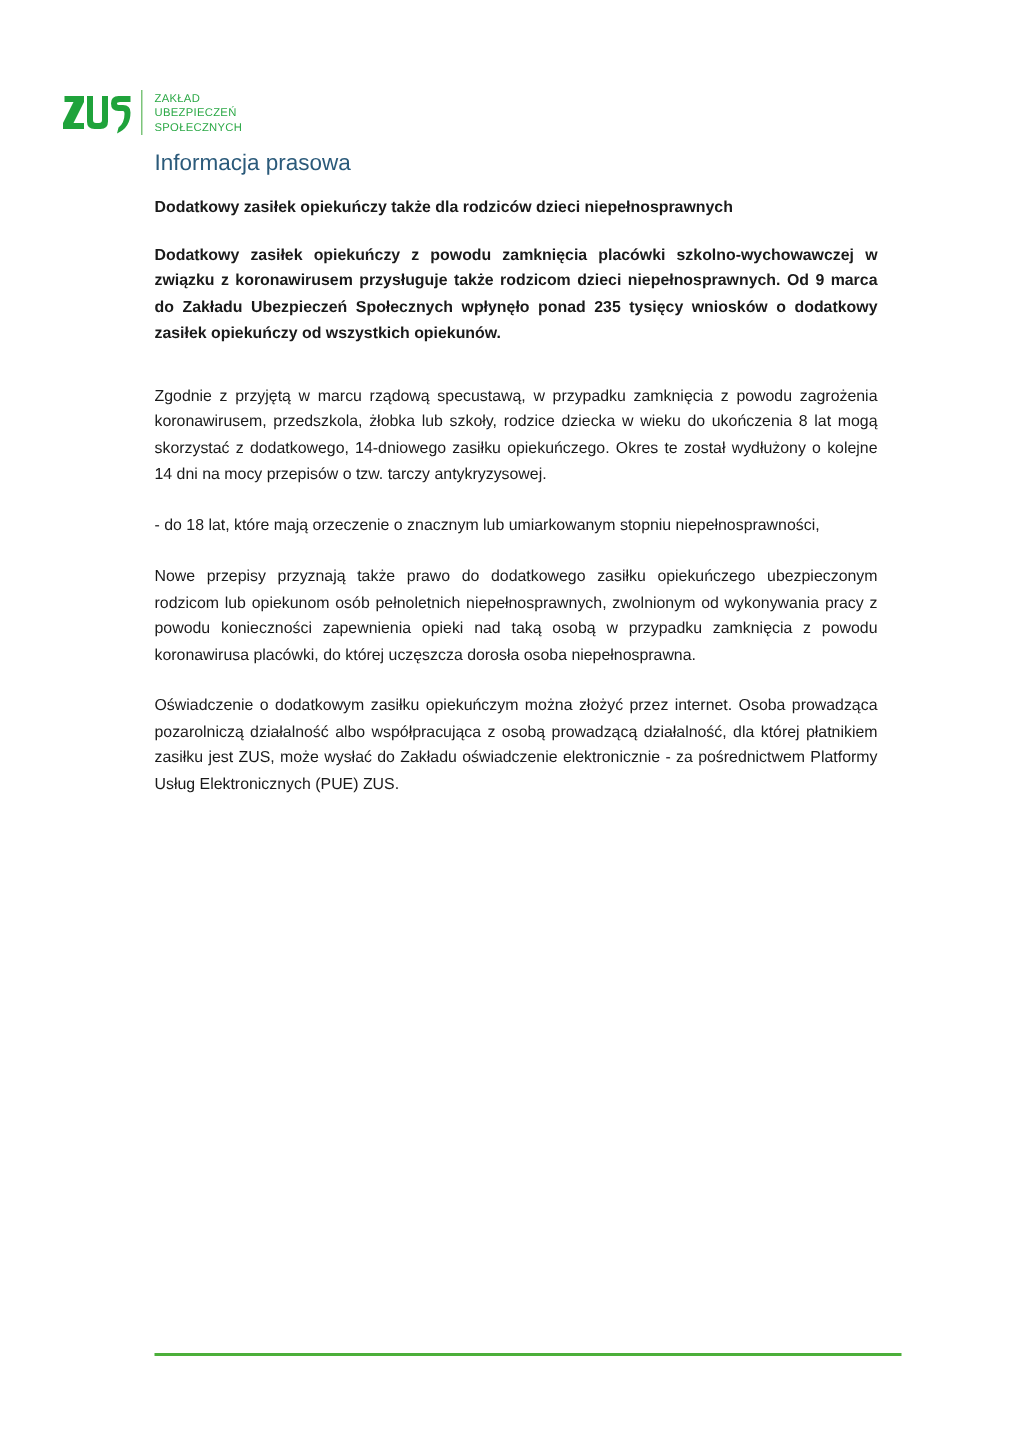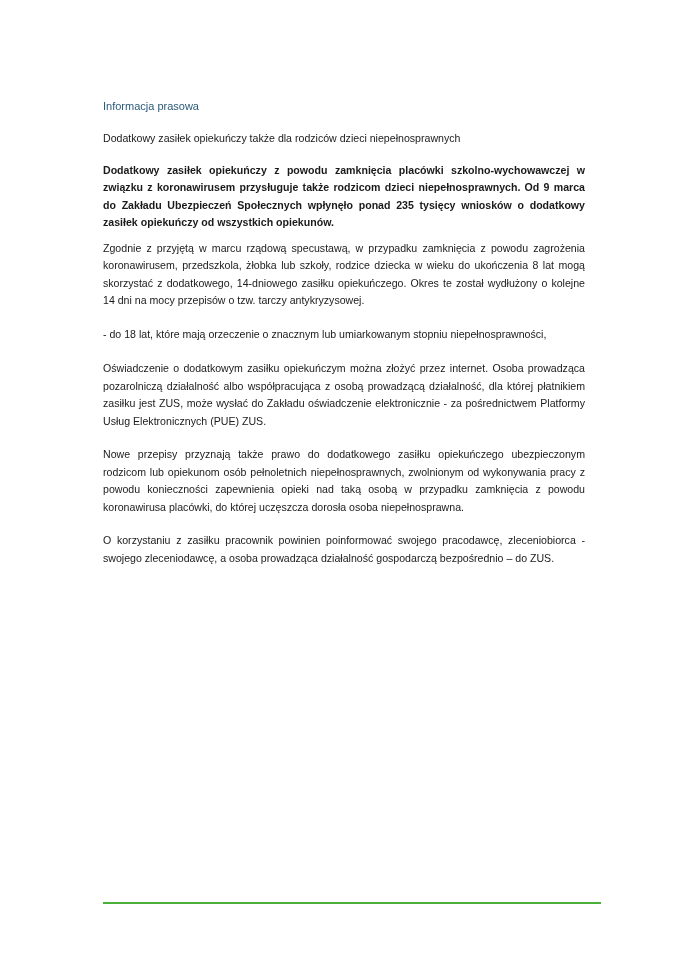--- a/index.html
+++ b/index.html
@@ -2,43 +2,60 @@
 <html><head>
   <meta charset="utf-8">
   <style>
     html, body { margin: 0; padding: 0; background: #ffffff; }
     body { width: 678px; height: 960px; position: relative; overflow: hidden; font-family: "Liberation Sans", "DejaVu Sans", sans-serif; color: #1a1a1a; }
     .page { position: absolute; left: 0; top: 0; width: 678px; height: 960px; background: #fff; }
     .logo { position: absolute; left: 42px; top: 60px; display: flex; align-items: center; }
     .logo-mark { width: 46px; height: 30px; }
     .logo-sep { width: 1px; height: 30px; background: #7cc47a; margin: 0 8px 0 6px; }
     .logo-text { display: flex; flex-direction: column; font-size: 7.5px; line-height: 9.5px; color: #2aa845; letter-spacing: 0.2px; }
-    .press-label { position: absolute; left: 103px; top: 100px; font-size: 11px; color: #2b5a7a; }
+    .press-label { position: absolute; left: 103px; top: 100px; font-size: 15px; color: #2b5a7a; }
     .content { position: absolute; left: 103px; top: 130px; width: 482px; font-size: 10.6px; line-height: 17.5px; }
-    .title { font-weight: normal; margin: 0 0 14px 0; }
-    .lead { font-weight: bold; text-align: justify; margin: 0 0 8px 0; }
+    .title { font-weight: bold; margin: 0 0 14px 0; }
+    .lead { font-weight: bold; text-align: justify; margin: 0 0 24px 0; }
     .para { text-align: justify; margin: 0 0 16px 0; }
     .bullet { margin: 0 0 17px 0; }
     .footer-line { position: absolute; left: 103px; top: 902px; width: 498px; height: 2px; background: #4caf3a; }
   </style>
 </head>
 <body>
 
 <div class="page">
 
+  <div class="logo">
+    <svg class="logo-mark" viewBox="0 0 46 30" xmlns="http://www.w3.org/2000/svg">
+      <g fill="#1fa33b">
+
+        <path d="M1 4 L14 4 L14 8 L7 22 L14 22 L14 26 L0 26 L0 22 L7 8 L1 8 Z"></path>
+
+        <path d="M16 4 L20 4 L20 20 Q20 22 22 22 L24 22 Q26 22 26 20 L26 4 L30 4 L30 21 Q30 26 25 26 L21 26 Q16 26 16 21 Z"></path>
+
+        <path d="M45 4 L37 4 Q32 4 32 9 Q32 14 37 14 L40 14 Q41 14 41 16 Q41 22 37 25 L36 29 Q45 25 45 15 Q45 10 40 10 L38 10 Q36 10 36 9 Q36 8 38 8 L45 8 Z"></path>
+      </g>
+    </svg>
+    <div class="logo-sep"></div>
+    <div class="logo-text">
+      <span>ZAKŁAD</span>
+      <span>UBEZPIECZEŃ</span>
+      <span>SPOŁECZNYCH</span>
+    </div>
+  </div>
 
   <div class="press-label">Informacja prasowa</div>
 
   <div class="content">
     <p class="title">Dodatkowy zasiłek opiekuńczy także dla rodziców dzieci niepełnosprawnych</p>
     <p class="lead">Dodatkowy zasiłek opiekuńczy z powodu zamknięcia placówki szkolno-wychowawczej w związku z koronawirusem przysługuje także rodzicom dzieci niepełnosprawnych. Od 9 marca do Zakładu Ubezpieczeń Społecznych wpłynęło ponad 235 tysięcy wniosków o dodatkowy zasiłek opiekuńczy od wszystkich opiekunów.</p>
 
     <p class="para">Zgodnie z przyjętą w marcu rządową specustawą, w przypadku zamknięcia z powodu zagrożenia koronawirusem, przedszkola, żłobka lub szkoły, rodzice dziecka w wieku do ukończenia 8 lat mogą skorzystać z dodatkowego, 14-dniowego zasiłku opiekuńczego. Okres te został wydłużony o kolejne 14 dni na mocy przepisów o tzw. tarczy antykryzysowej.</p>
 
     <p class="bullet">- do 18 lat, które mają orzeczenie o znacznym lub umiarkowanym stopniu niepełnosprawności,</p>
 
+    <p class="para">Nowe przepisy przyznają także prawo do dodatkowego zasiłku opiekuńczego ubezpieczonym rodzicom lub opiekunom osób pełnoletnich niepełnosprawnych, zwolnionym od wykonywania pracy z powodu konieczności zapewnienia opieki nad taką osobą w przypadku zamknięcia z powodu koronawirusa  placówki, do której uczęszcza dorosła osoba niepełnosprawna.</p>
     <p class="para">Oświadczenie o dodatkowym zasiłku opiekuńczym można złożyć przez internet. Osoba prowadząca pozarolniczą działalność albo współpracująca z osobą prowadzącą działalność, dla której płatnikiem zasiłku jest ZUS, może wysłać do Zakładu oświadczenie elektronicznie - za pośrednictwem Platformy Usług Elektronicznych (PUE) ZUS.</p>
-    <p class="para">Nowe przepisy przyznają także prawo do dodatkowego zasiłku opiekuńczego ubezpieczonym rodzicom lub opiekunom osób pełnoletnich niepełnosprawnych, zwolnionym od wykonywania pracy z powodu konieczności zapewnienia opieki nad taką osobą w przypadku zamknięcia z powodu koronawirusa  placówki, do której uczęszcza dorosła osoba niepełnosprawna.</p>
-    <p class="para">O korzystaniu z zasiłku pracownik powinien poinformować swojego pracodawcę, zleceniobiorca - swojego zleceniodawcę, a osoba prowadząca działalność gospodarczą bezpośrednio – do ZUS.</p>
   </div>
 
   <div class="footer-line"></div>
 </div>
 
 </body></html>

